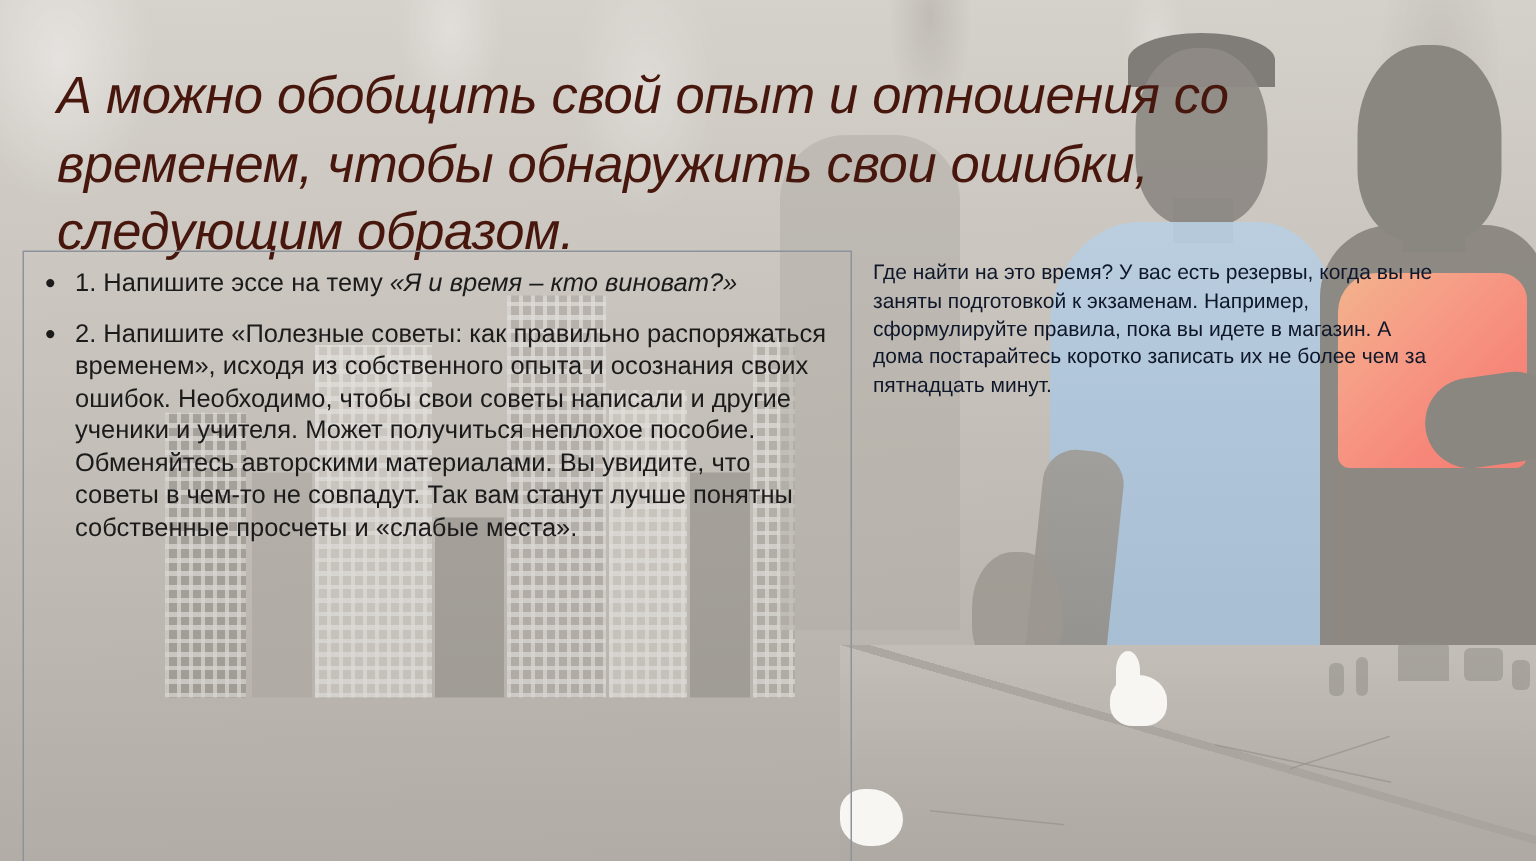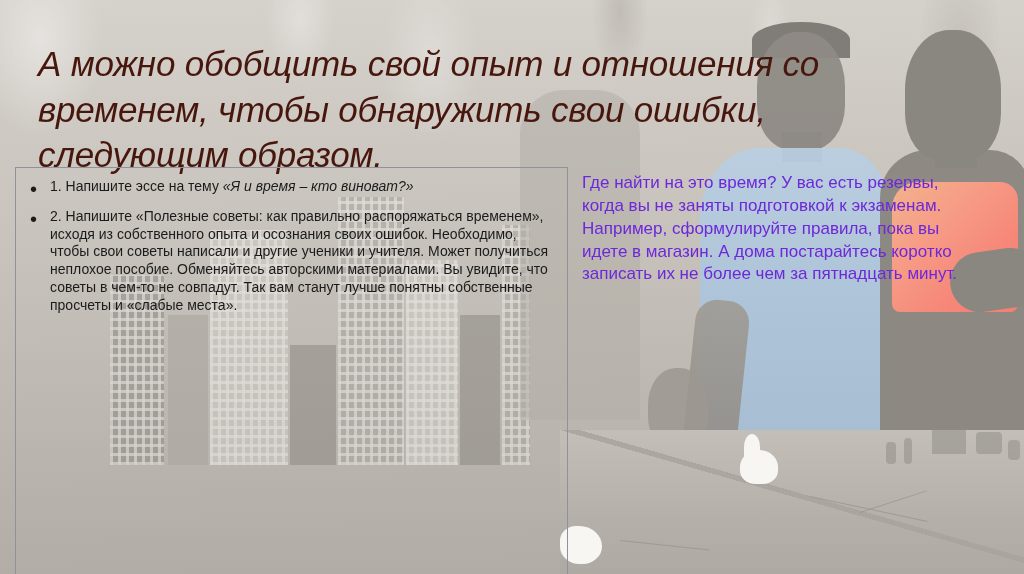--- a/index.html
+++ b/index.html
@@ -150,41 +150,41 @@
     left: 15px; top: 167px;
     width: 553px; height: 420px;
     border: 1px solid #8e939b;
     box-sizing: border-box;
     padding: 10px 12px 0 8px;
   }
   #bullets { margin: 0; padding: 0; list-style: none; }
   #bullets li {
     position: relative;
     color: #1b1b1b;
-    font-size: 14px;
+    font-size: 17px;
     line-height: 1.27;
     padding-left: 26px;
     margin: 0 0 12px 0;
   }
   #bullets li::before {
     content: "\2022";
     position: absolute;
     left: 6px; top: -1px;
     font-size: 20px;
     color: #1b1b1b;
   }
   #bullets li .it { font-style: italic; }
 
   
   #right-col {
     position: absolute;
     left: 582px; top: 172px;
     width: 382px;
-    color: #6d28d9;
-    font-size: 17px;
+    color: #0f172a;
+    font-size: 14px;
     line-height: 1.345;
   }
 </style>
 </head>
 <body>
 
 <div id="slide">
 
   <div class="bg-layer" id="bg-base"></div>
   <div class="bg-layer" id="bg-grunge"></div>

